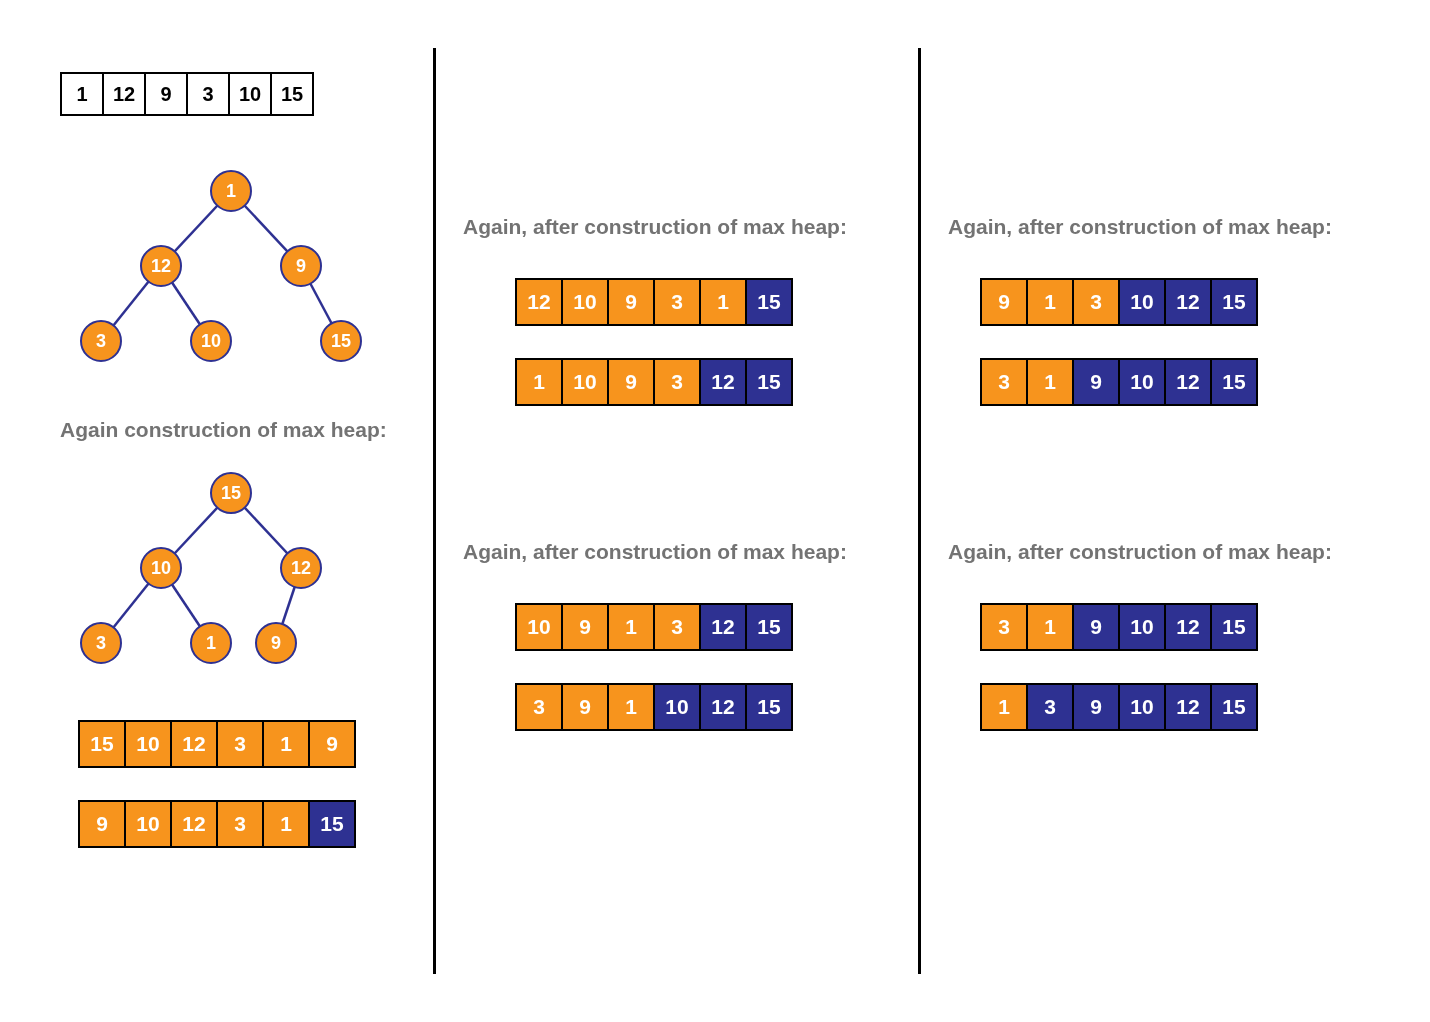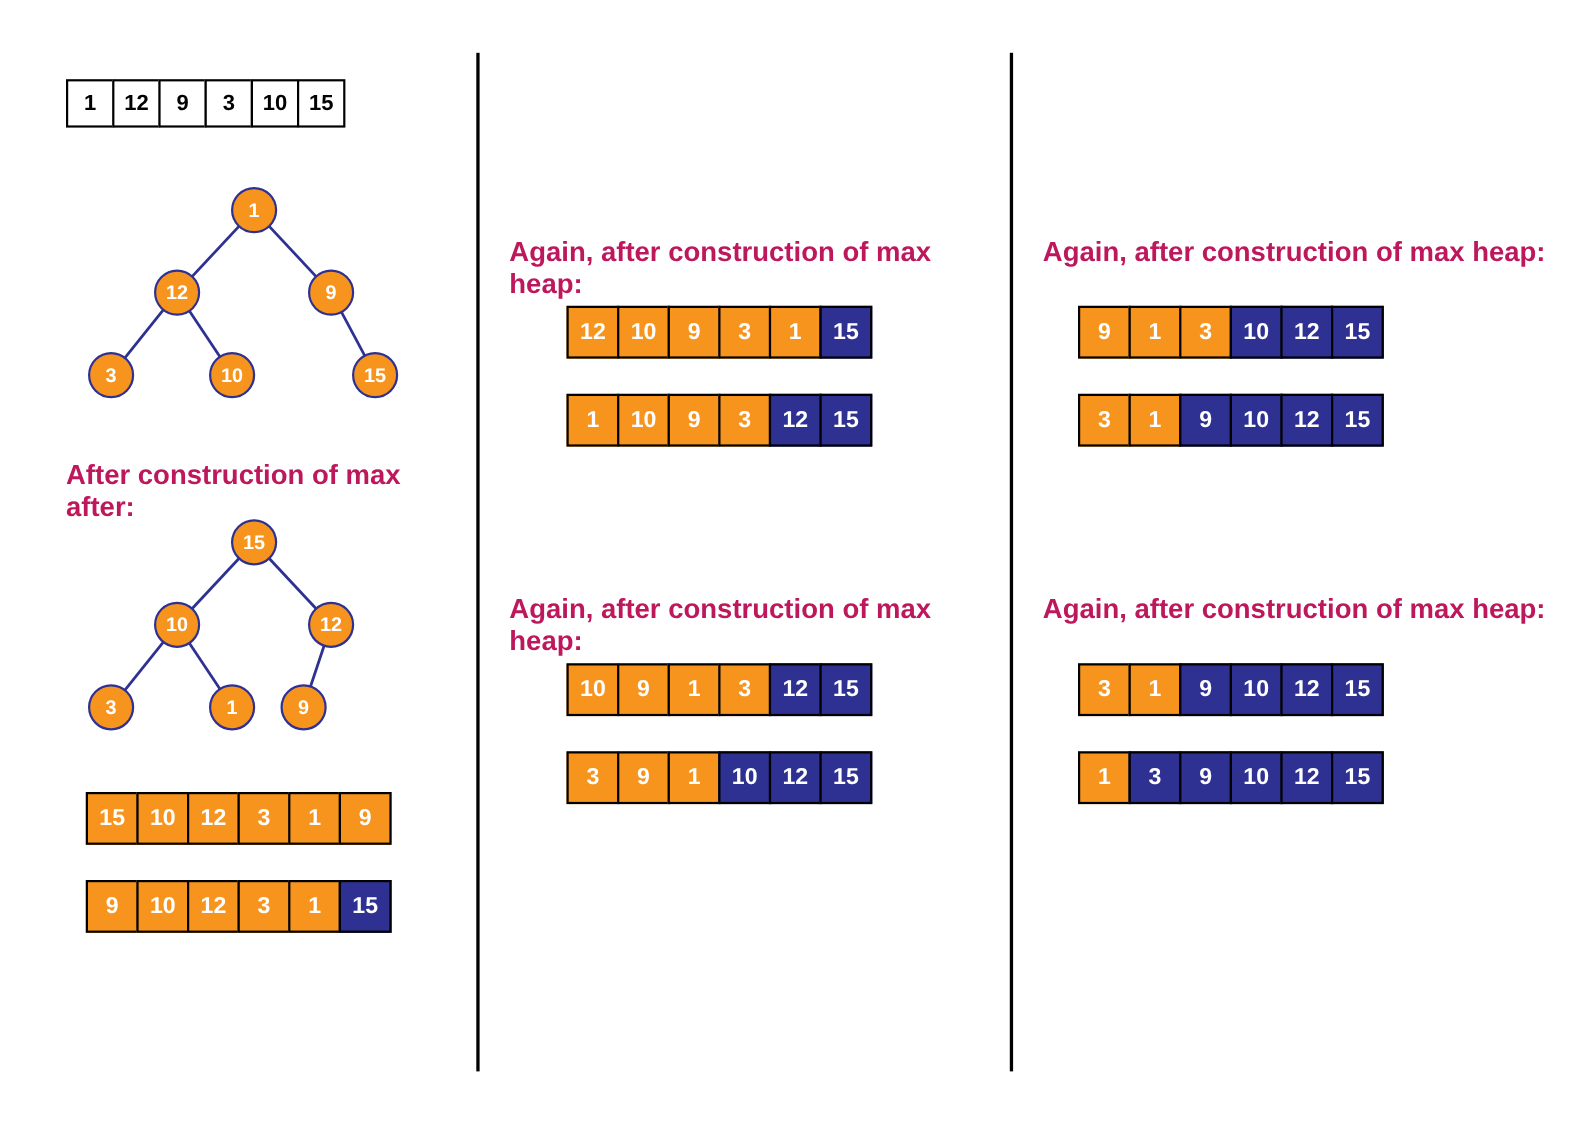--- a/index.html
+++ b/index.html
@@ -18,22 +18,22 @@
     background: #000;
     top: 48px;
     bottom: 48px;
   }
   .col {
     position: absolute;
     top: 0;
   }
   .caption {
     font-weight: 700;
-    font-size: 25px;
-    color: #be185d;
+    font-size: 21px;
+    color: #737373;
   }
   
   .array-row {
     display: flex;
   }
   .cell-plain {
     width: 44px;
     height: 44px;
     border: 2px solid #000;
     margin-left: -2px;
@@ -116,21 +116,21 @@
         <line x1="241" y1="96" x2="281" y2="171" class="edge"></line>
       </svg>
   <div class="node" style="left: 150px; top: 0px;">1</div>
       <div class="node" style="left: 80px; top: 75px;">12</div>
       <div class="node" style="left: 220px; top: 75px;">9</div>
       <div class="node" style="left: 20px; top: 150px;">3</div>
       <div class="node" style="left: 130px; top: 150px;">10</div>
       <div class="node" style="left: 260px; top: 150px;">15</div>
     </div>
 
-  <div class="section caption" style="left:60px; top:418px;">After construction of max after:</div>
+  <div class="section caption" style="left:60px; top:418px;">Again construction of max heap:</div>
 
   <div class="section tree" id="tree2" style="left:60px; top:472px; width:320px; height:200px;">
     <svg width="320" height="200" style="position:absolute;left:0;top:0;" id="tree2-svg">
         <line x1="171" y1="21" x2="101" y2="96" class="edge"></line>
         <line x1="171" y1="21" x2="241" y2="96" class="edge"></line>
         <line x1="101" y1="96" x2="41" y2="171" class="edge"></line>
         <line x1="101" y1="96" x2="151" y2="171" class="edge"></line>
         <line x1="241" y1="96" x2="216" y2="171" class="edge"></line>
       </svg>
   <div class="node" style="left: 150px; top: 0px;">15</div>

